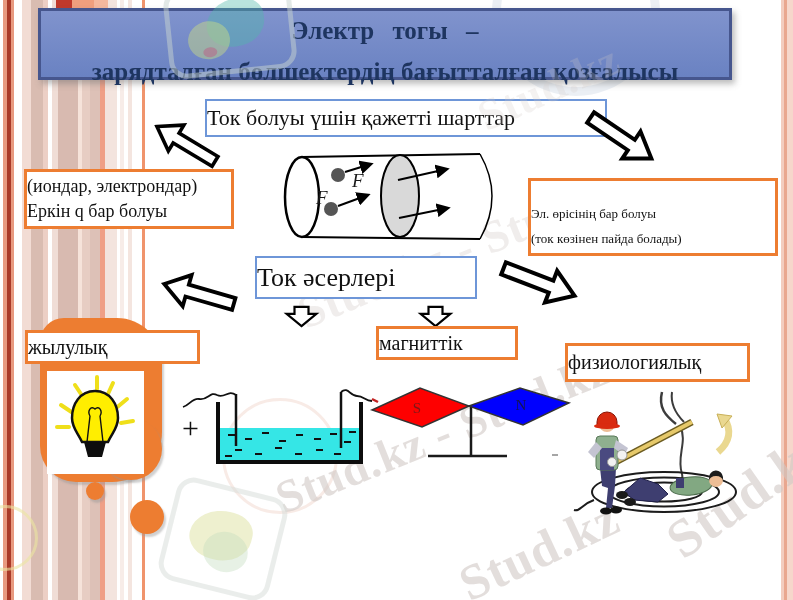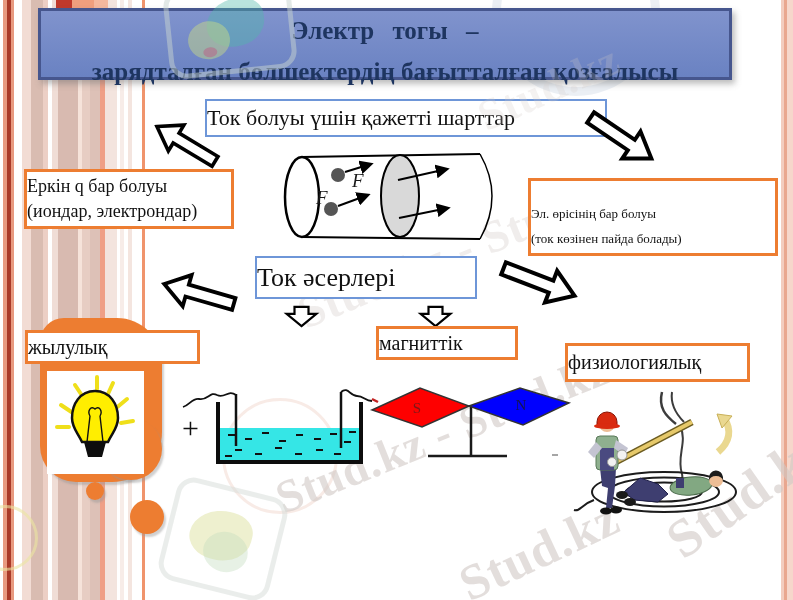--- a/index.html
+++ b/index.html
@@ -105,22 +105,22 @@
         <polygon points="3,26 34,5 34,18 97,18 97,34 34,34 34,47" fill="#fff" stroke="#000" stroke-width="5"></polygon>
       </svg>
   </div>
   <div class="arrow" style="left:582px;top:113px;width:78px;height:50px;transform:rotate(34deg);">
     <svg viewBox="0 0 100 52">
         <polygon points="97,26 66,5 66,18 3,18 3,34 66,34 66,47" fill="#fff" stroke="#000" stroke-width="5"></polygon>
       </svg>
   </div>
 
   <div class="box orange" id="cond-left">
+    <div>(иондар, электрондар)</div>
     <div>Еркін q бар болуы</div>
-    <div>(иондар, электрондар)</div>
   </div>
   <div class="box orange" id="cond-right">
     <div>Эл. өрісінің бар болуы</div>
     <div>(ток көзінен пайда болады)</div>
   </div>
 
   <div class="gfx" style="left:278px;top:142px;width:230px;height:118px;">
     <svg viewBox="0 0 230 118">
       <defs>
         <marker id="ah" viewBox="0 0 10 10" refX="8" refY="5" markerWidth="7" markerHeight="7" orient="auto">

